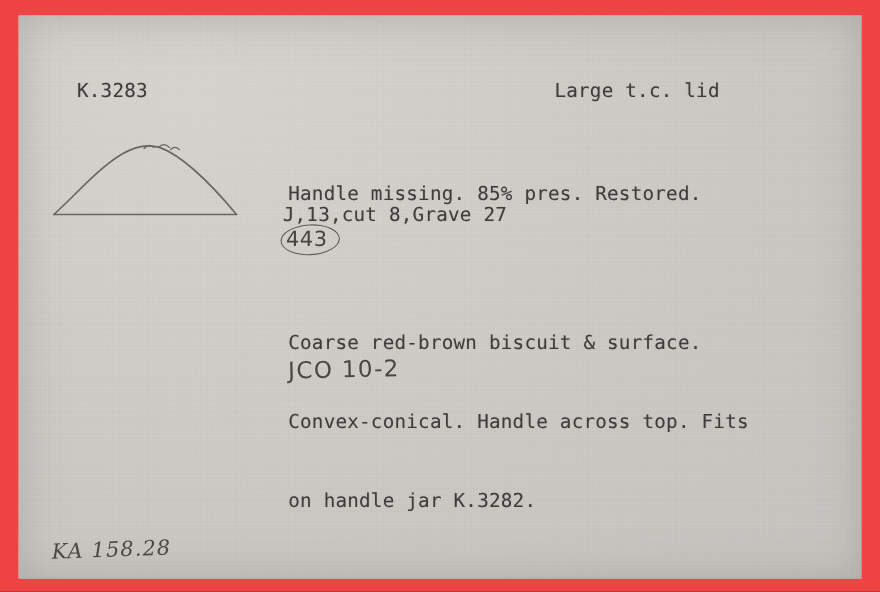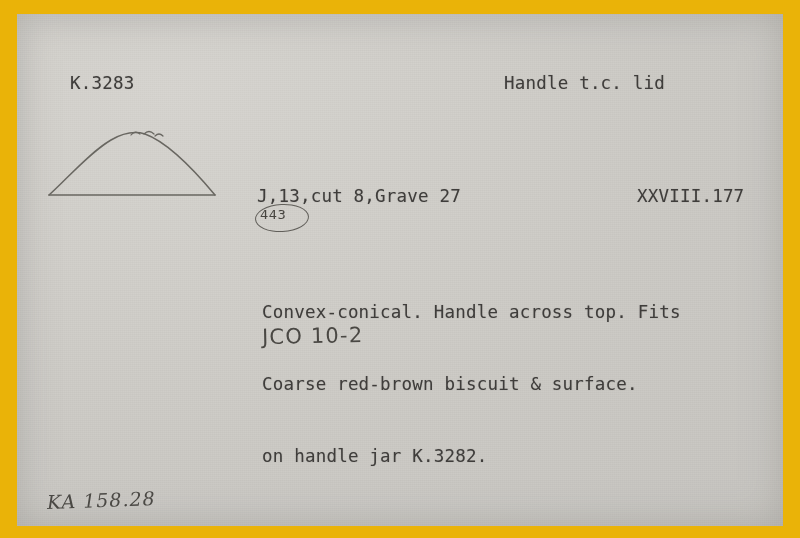--- a/index.html
+++ b/index.html
@@ -13,21 +13,21 @@
     overflow: hidden;
     font-family: "DejaVu Sans Mono", monospace;
   }
 
   #card-scan {
     position: absolute;
     left: 0;
     top: 0;
     width: 800px;
     height: 538px;
-    background: #eab308;
+    background: #ef4444;
   }
 
   
   #card {
     position: absolute;
     left: 17px;
     top: 14px;
     width: 766px;
     height: 512px;
     background: #cfcdc8;
@@ -99,21 +99,21 @@
     position: absolute;
     font-family: "DejaVu Serif", serif;
     color: #4a4845;
     white-space: pre;
     font-style: italic;
   }
 
   #accession-number {
     left: 243px;
     top: 193px;
-    font-size: 13px;
+    font-size: 19px;
     font-family: "DejaVu Sans", sans-serif;
     font-style: normal;
     letter-spacing: 0.5px;
     color: #46443f;
   }
   #accession-number-ellipse {
     position: absolute;
     left: 238px;
     top: 190px;
     width: 52px;
@@ -162,48 +162,48 @@
 <body>
 
 <div id="card-scan">
 
   <div id="card">
 
     <div id="grain"></div>
 
     <div class="tw" id="catalog-number">K.3283</div>
 
-    <div class="tw" id="title-text">Handle t.c. lid</div>
+    <div class="tw" id="title-text">Large t.c. lid</div>
 
     <div id="profile-sketch">
       <svg width="205" height="100" viewBox="0 0 205 100" xmlns="http://www.w3.org/2000/svg">
         <g fill="none" stroke="#57554f" stroke-width="1.5" stroke-linecap="round" stroke-linejoin="round" opacity="0.85">
           <path d="M22 86 C 40 70, 62 44, 84 31 C 96 24, 108 22, 118 25 C 140 33, 168 62, 188 86"></path>
           <path d="M22 86 L 188 86"></path>
           <path d="M104 26 q 4 -5 9 -1" stroke-width="1.2"></path>
           <path d="M117 25 q 5 -5 10 0" stroke-width="1.2"></path>
           <path d="M128 27 q 4 -4 8 0" stroke-width="1.2"></path>
         </g>
       </svg>
     </div>
 
     <div class="tw" id="dimensions-block">
+      <div>Handle missing. 85% pres. Restored.</div>
     </div>
 
     <div class="tw" id="provenance-line">J,13,cut 8,Grave 27</div>
 
-    <div class="tw" id="excavation-ref">XXVIII.177</div>
 
     <div id="accession-number-ellipse"></div>
     <div class="hw" id="accession-number">443</div>
 
 
     <div class="tw" id="description-block">
+      <div>Coarse red-brown biscuit &amp; surface.</div>
       <div>Convex-conical. Handle across top. Fits</div>
-      <div>Coarse red-brown biscuit &amp; surface.</div>
       <div>on handle jar K.3282.</div>
     </div>
 
     <div class="hw" id="initials-note">JCO 10-2</div>
 
     <div class="hw" id="footer-note">KA 158.28</div>
 
   </div>
 </div>
 

